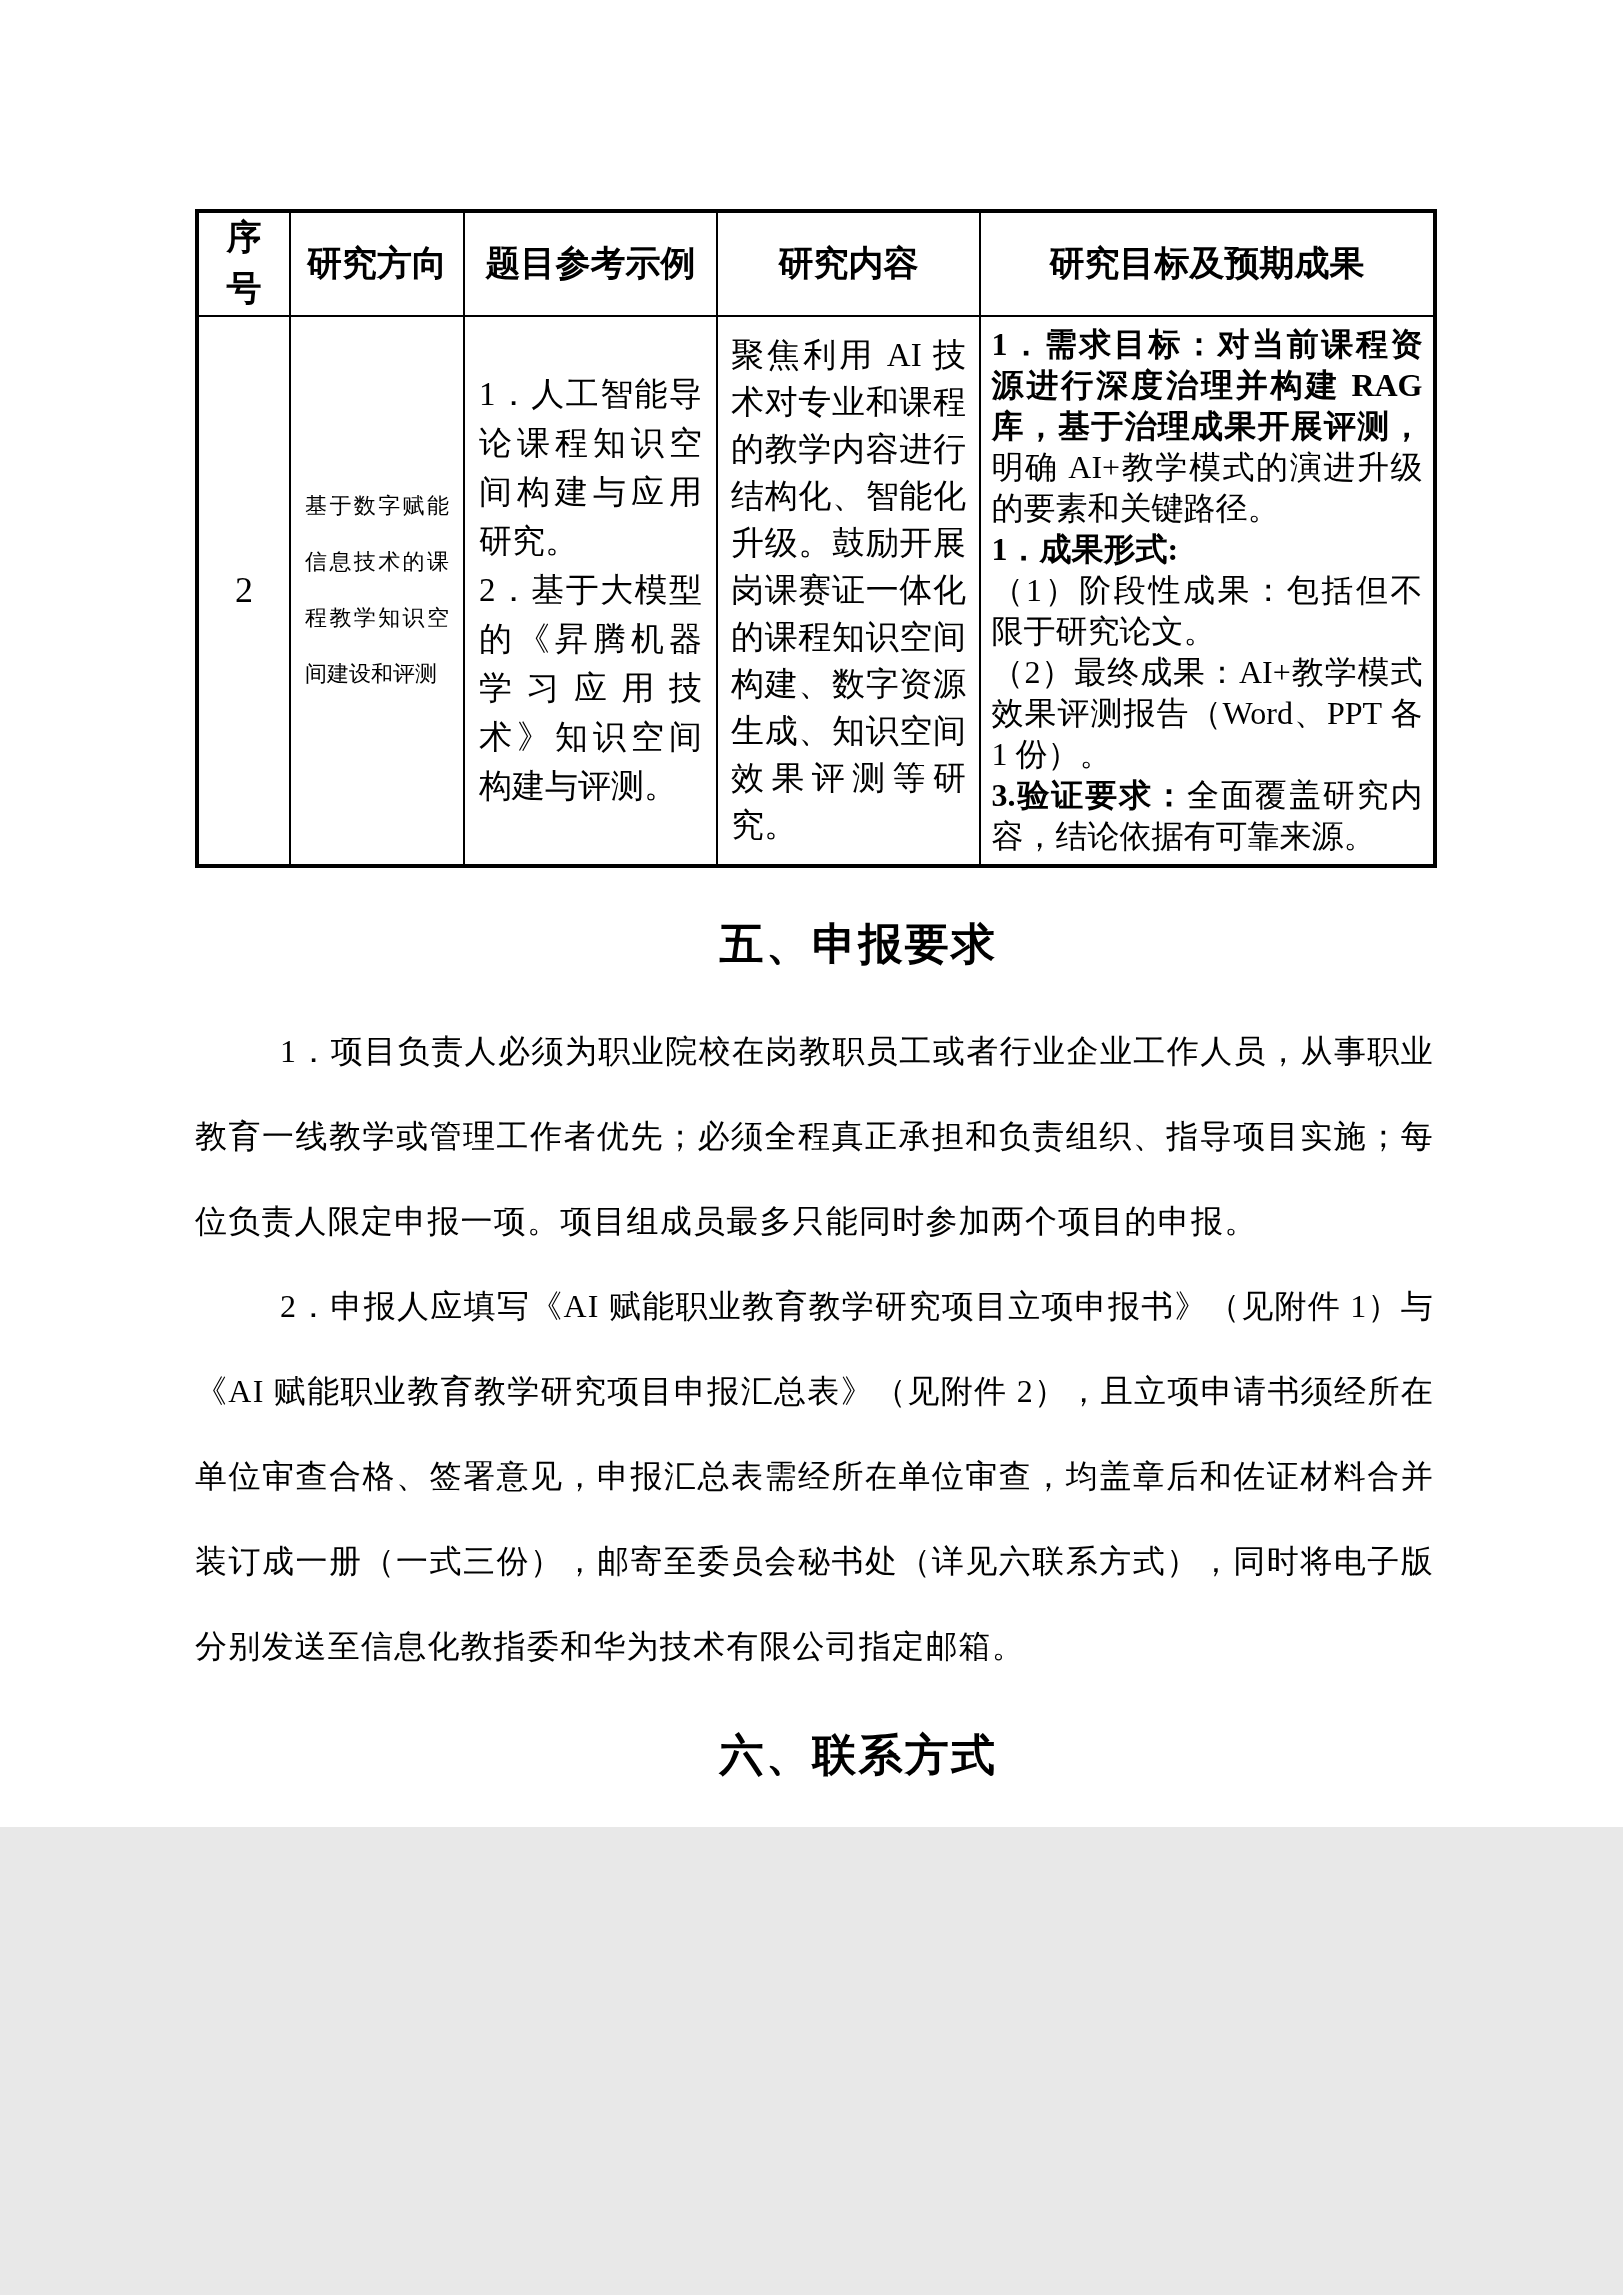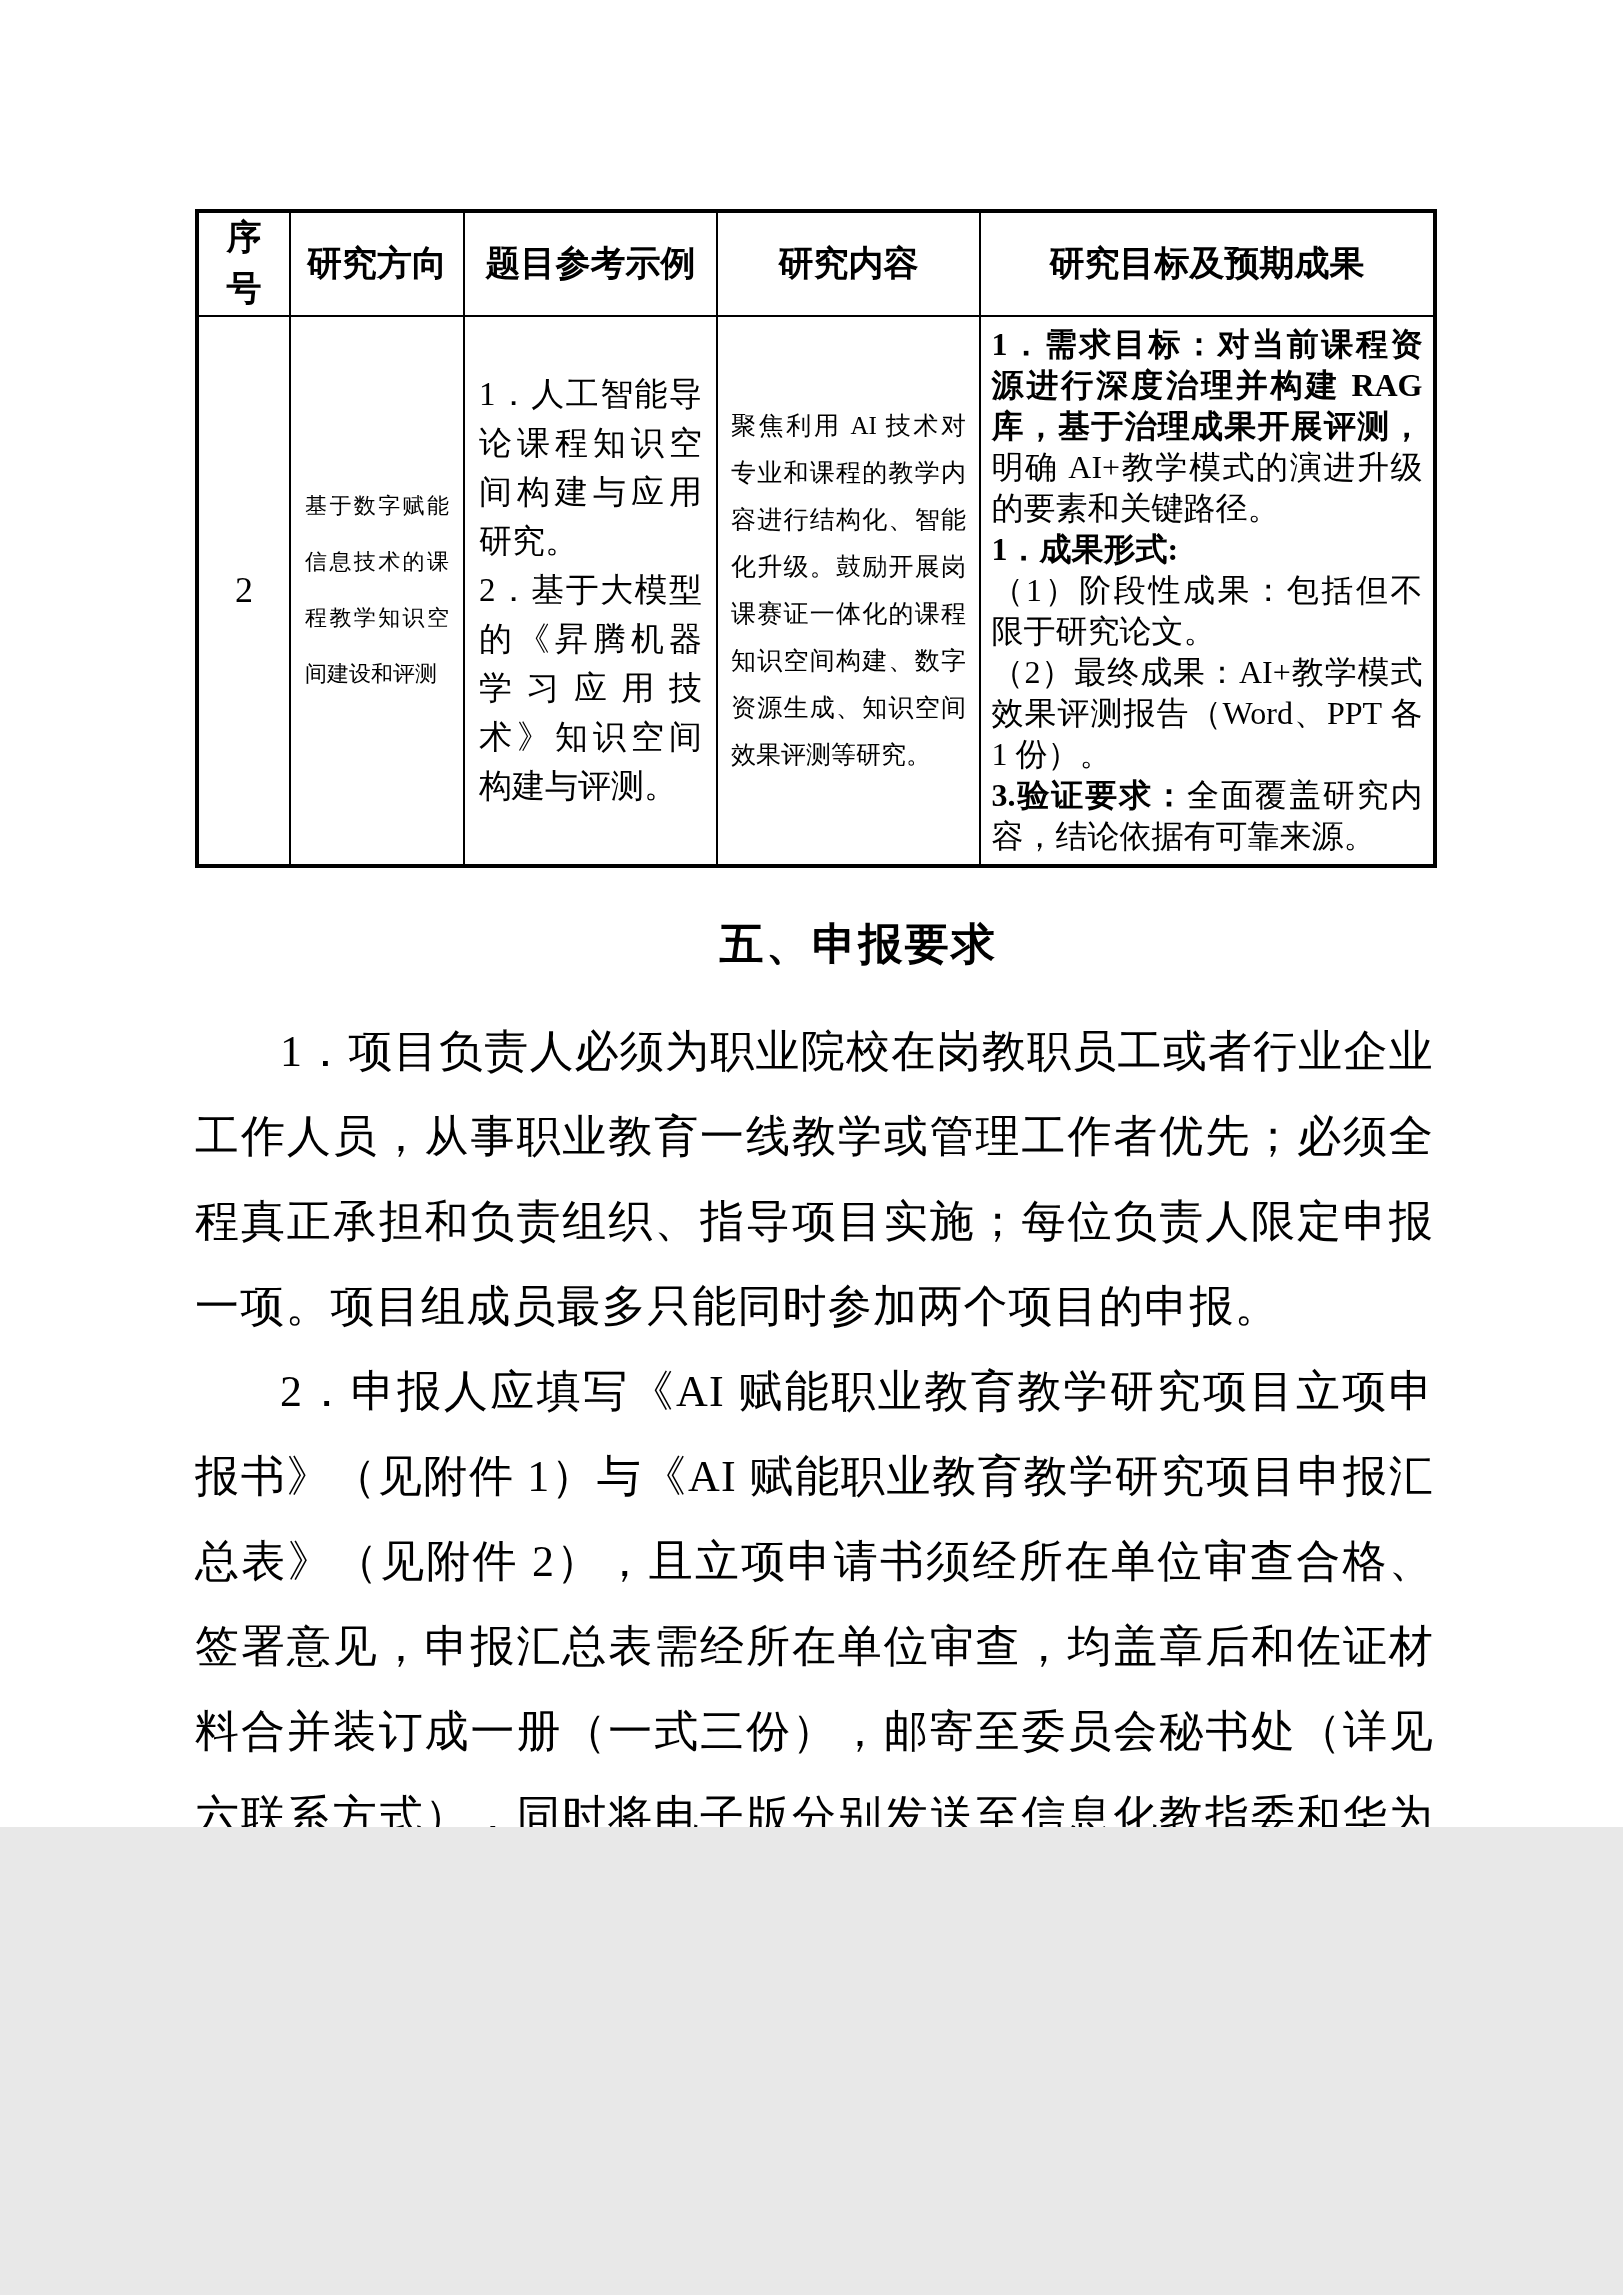--- a/index.html
+++ b/index.html
@@ -54,21 +54,21 @@
   }
   td.c-ex .para {
     margin: 0 14px;
     font-size: 33px;
     line-height: 49px;
     text-align: justify;
     text-justify: inter-character;
   }
   td.c-cont .cellText {
     margin: 0 13px;
-    font-size: 25px;
+    font-size: 33px;
     line-height: 47px;
     text-align: justify;
     text-justify: inter-character;
   }
   td.c-goal { vertical-align: top; padding-top: 8.2px; }
   td.c-goal .goal {
     margin: 0 10.5px;
     font-size: 32px;
     line-height: 41px;
     text-align: justify;
@@ -79,21 +79,21 @@
     font-family: "Liberation Sans", sans-serif;
     font-size: 44px;
     font-weight: bold;
     margin: 47px 0 35px 0;
     text-indent: 88px;
     letter-spacing: 2.3px;
     text-align: center;
   }
   h2.sec6 { margin-top: 37px; margin-bottom: 30px; }
   p.body {
-    font-size: 44px;
+    font-size: 32px;
     line-height: 85px;
     margin: 0;
     text-align: justify;
     text-justify: inter-character;
     text-indent: 85px;
     letter-spacing: 1.2px;
   }
   .pagenum {
     position: absolute;
     top: 2125px;

